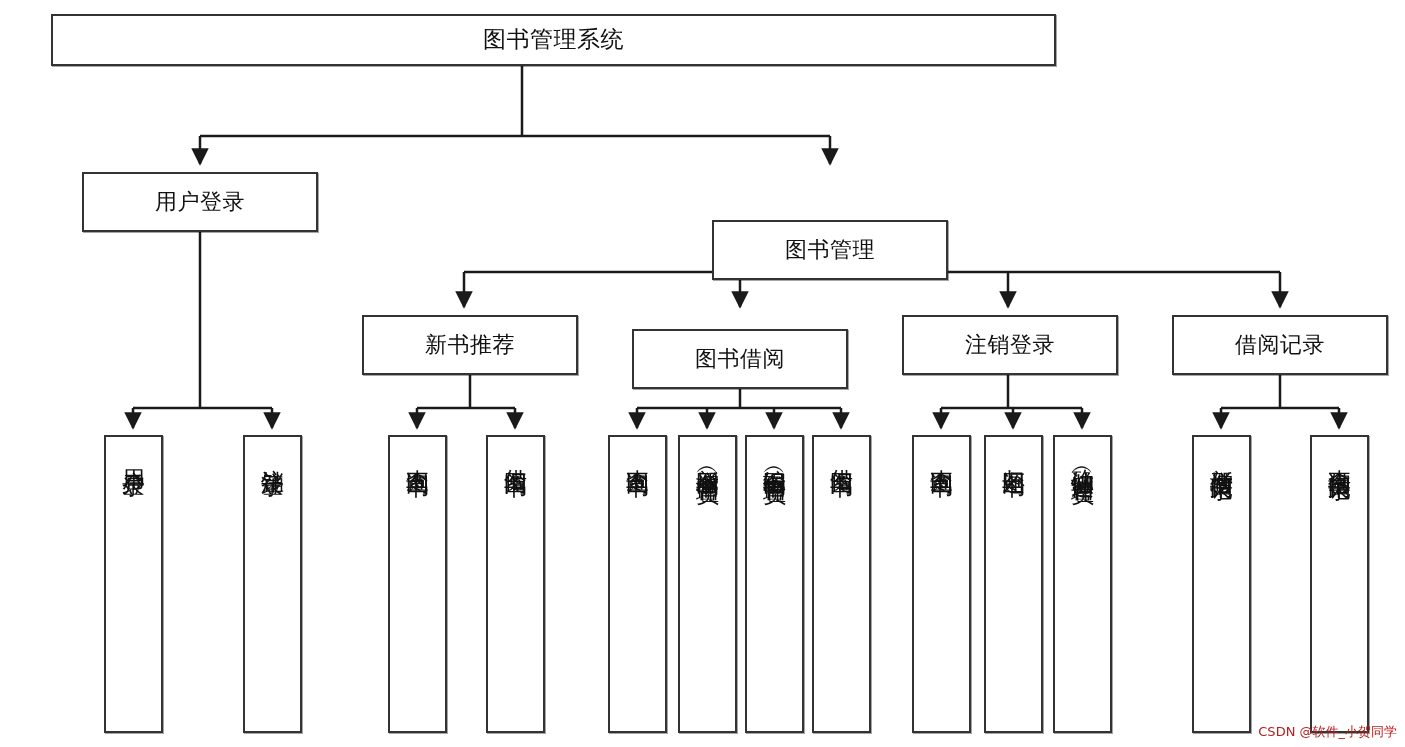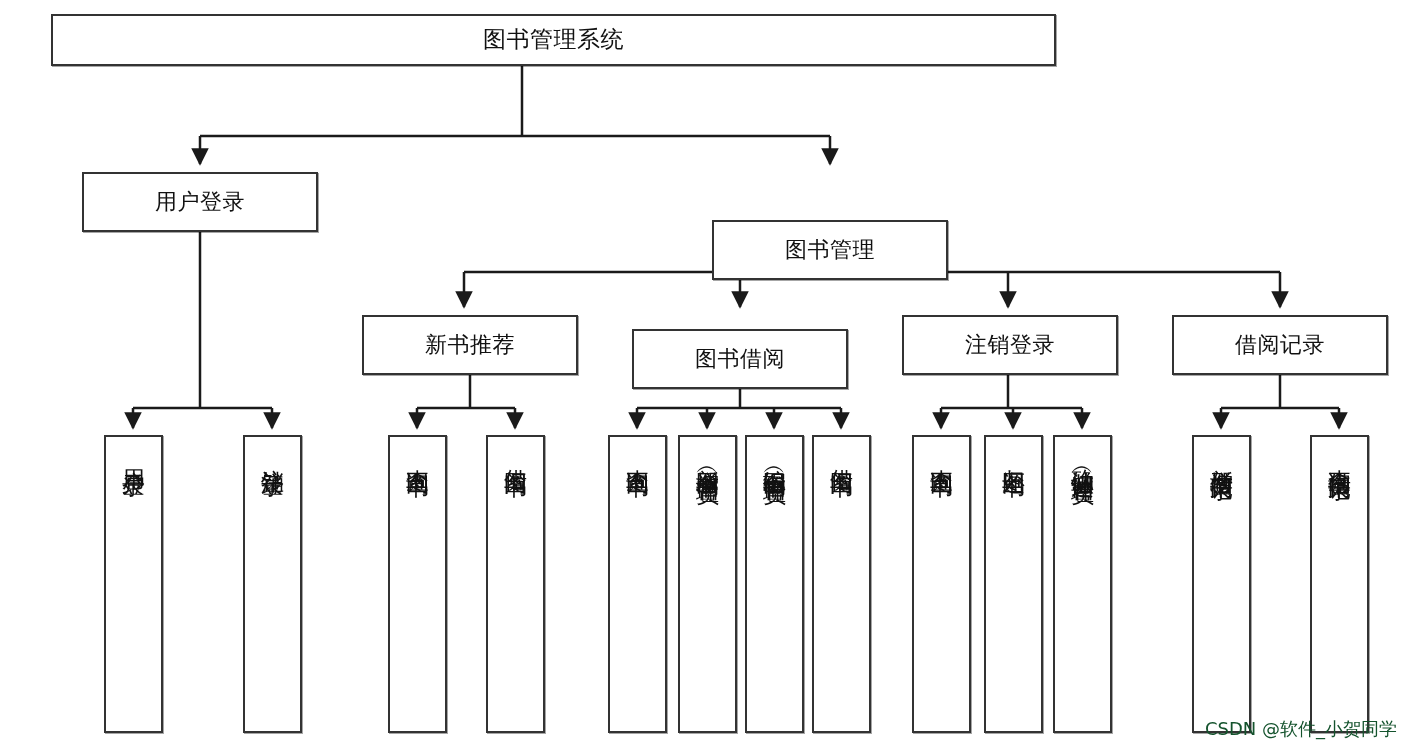--- a/index.html
+++ b/index.html
@@ -47,22 +47,22 @@
     text-orientation:upright;
     font-size:23px;
     line-height:1.0;
     letter-spacing:2px;
     white-space:nowrap;
   }
 
   .watermark{
     position:absolute;
     right:8px;bottom:6px;
-    font-size:18px;
-    color:#14532d;
+    font-size:13px;
+    color:#b91c1c;
     white-space:nowrap;
     font-family:"DejaVu Sans","Liberation Sans",sans-serif;
   }
 </style>
 </head>
 <body>
 
 <div id="canvas">
 
   <svg class="lines" viewBox="0 0 1405 747" preserveAspectRatio="none">

